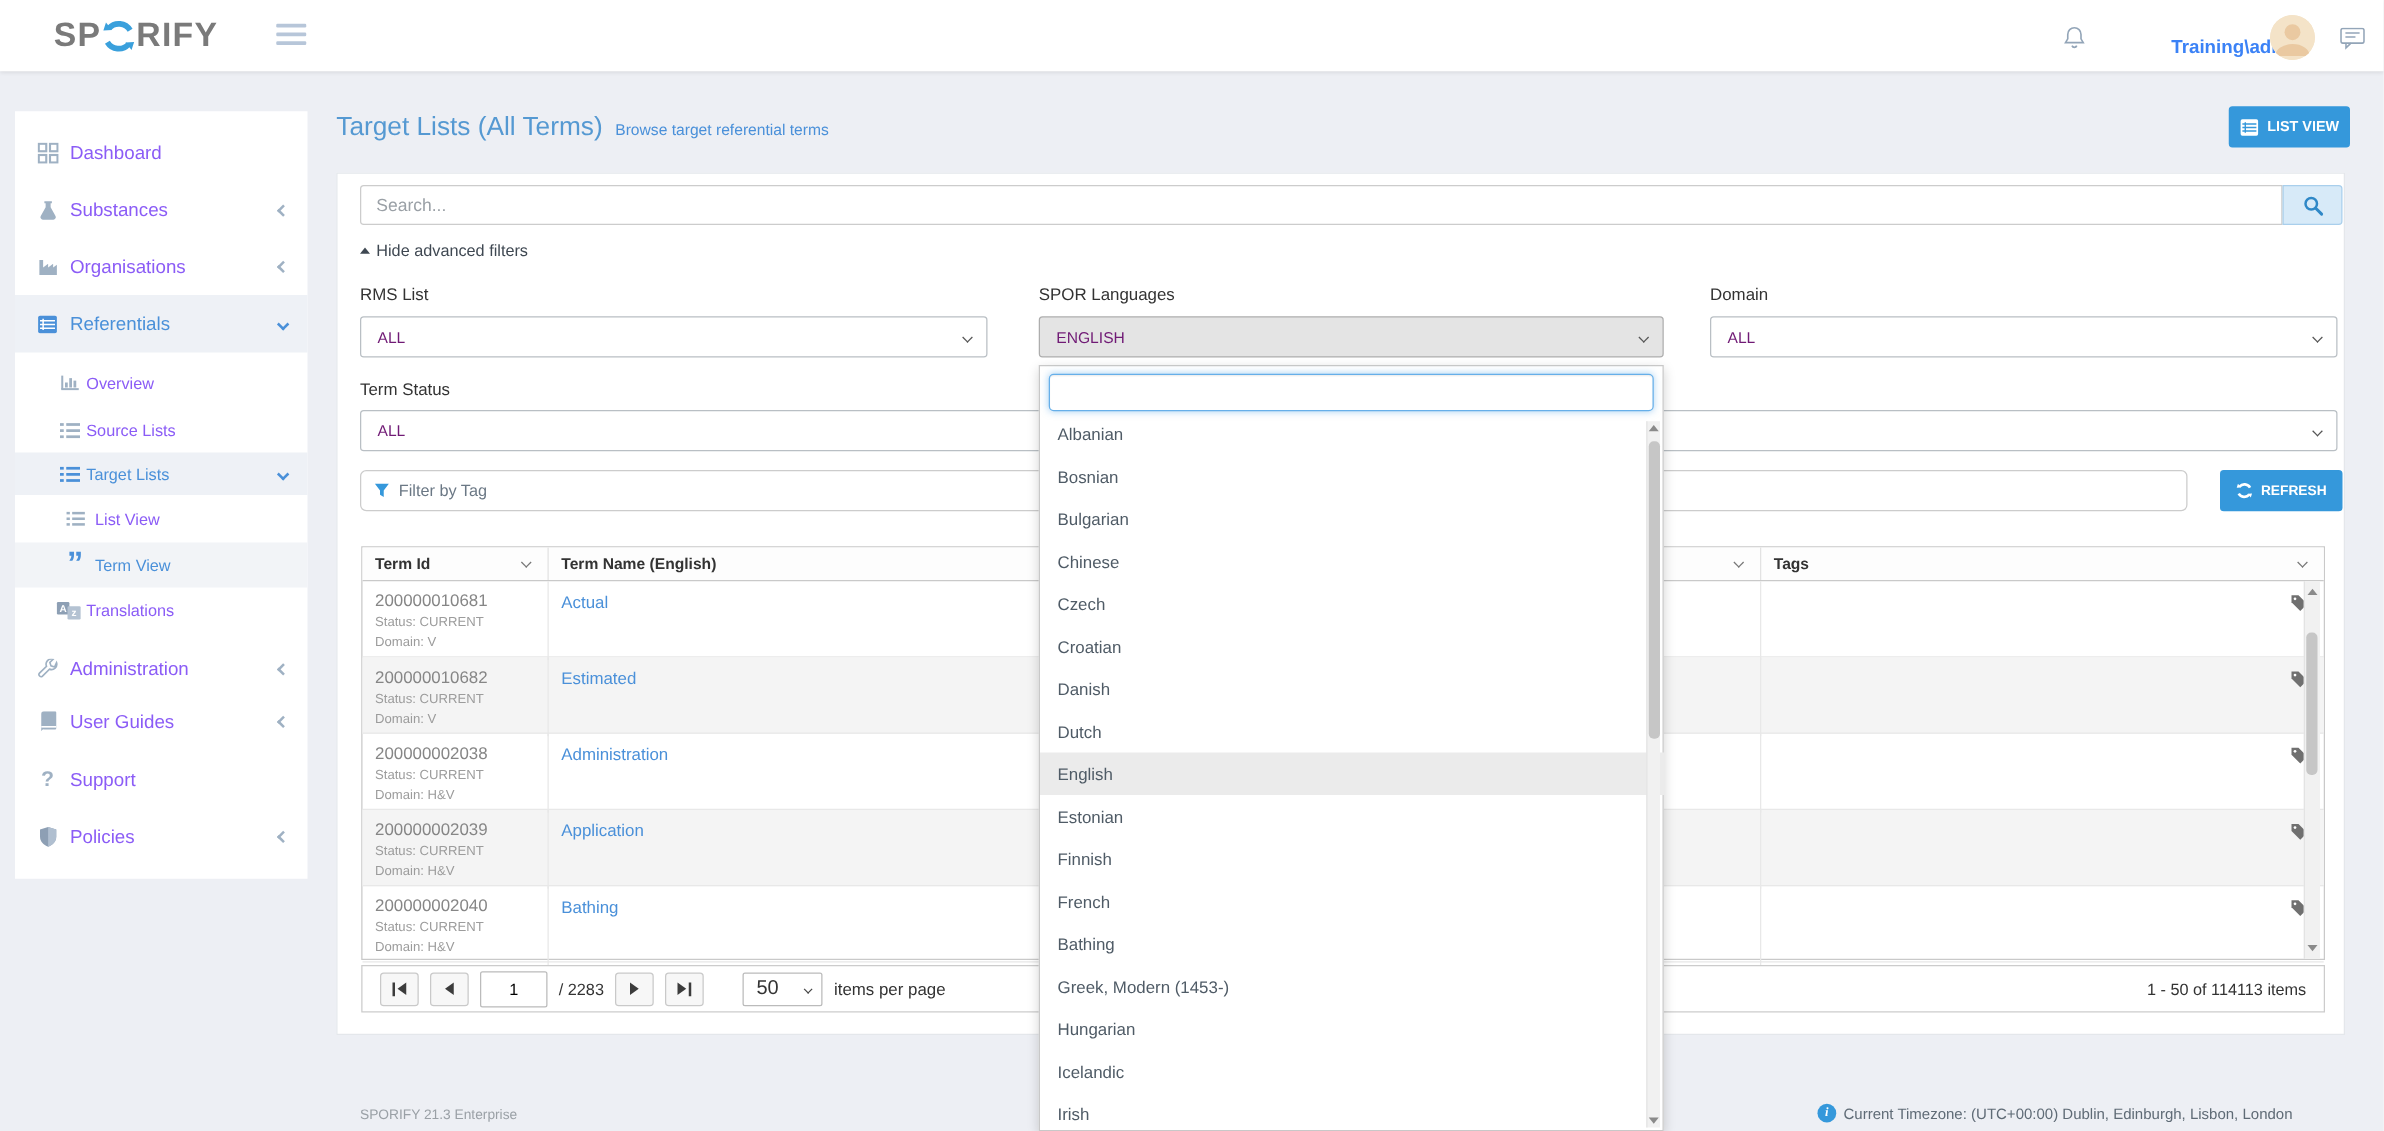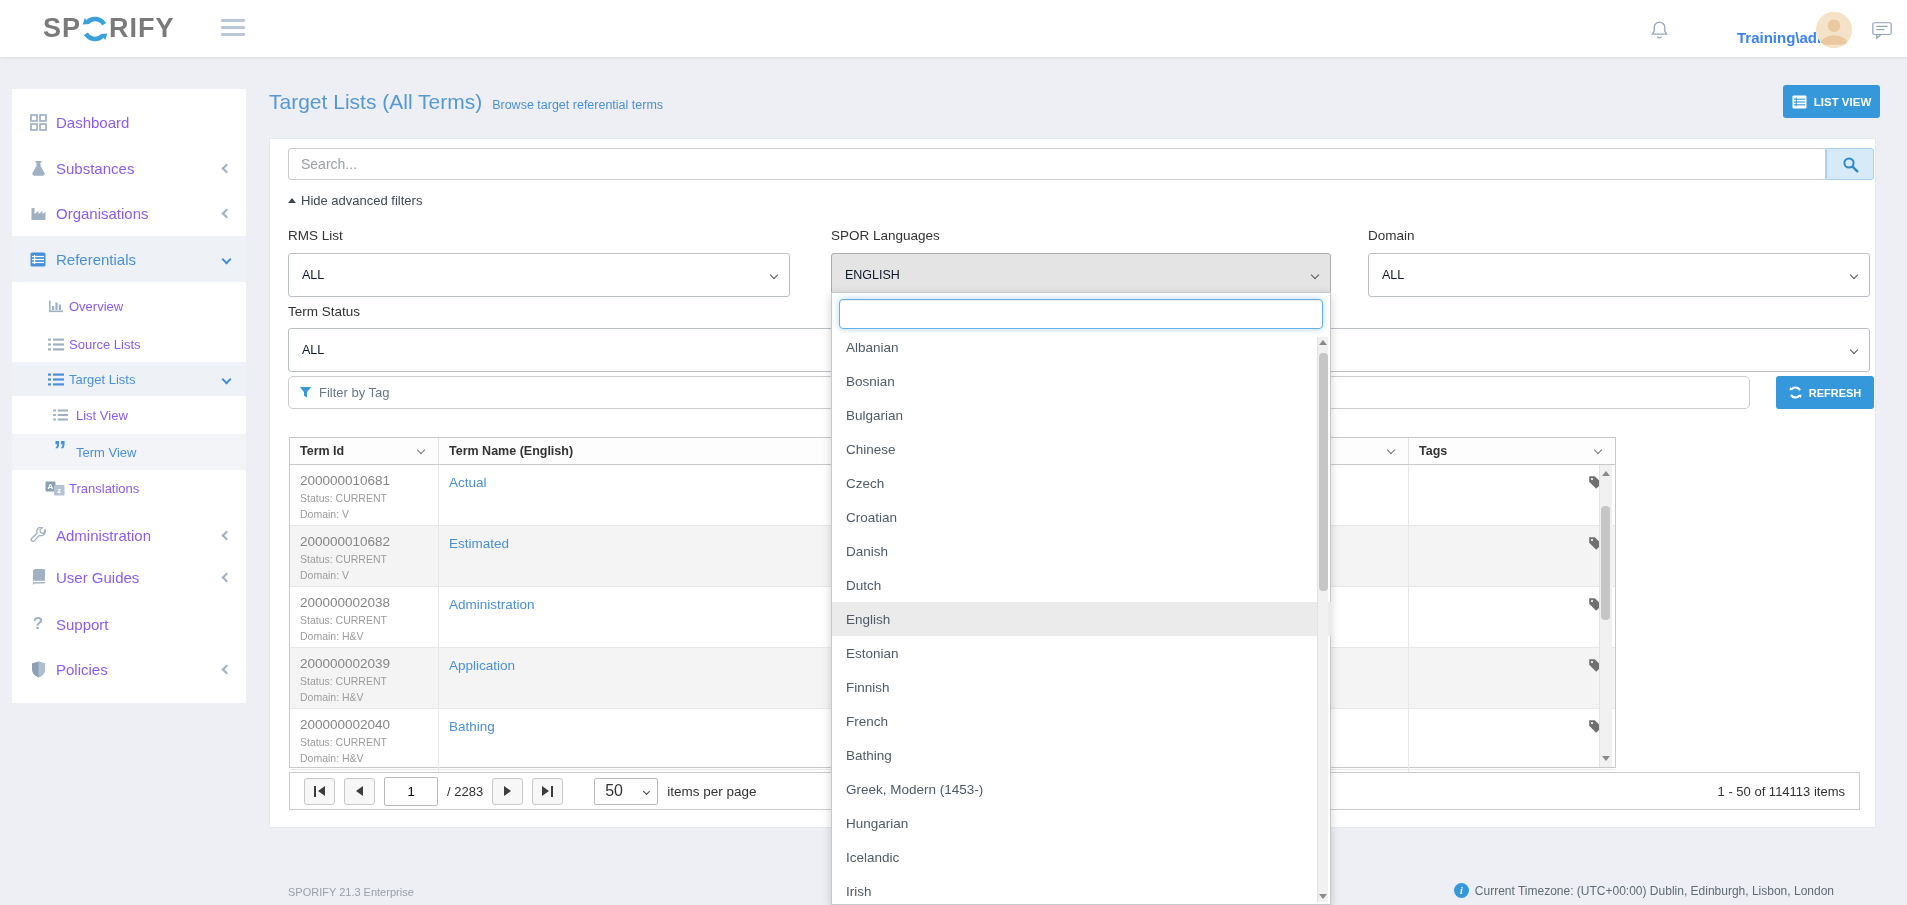--- a/index.html
+++ b/index.html
@@ -46,31 +46,31 @@
   .panel { position:absolute; left:269px; top:138px; width:1607px; height:690px; background:#fff; border:1px solid #e4e7eb; z-index:1; }
 
   .search-input { position:absolute; left:288px; top:148px; width:1538px; height:32px; border:1px solid #ccc; border-radius:3px 0 0 3px; padding:0 12px; font-size:14px; font-family:"Liberation Sans",sans-serif; color:#333; z-index:2; }
   .search-input::placeholder { color:#9aa0a6; }
   .search-btn { position:absolute; left:1826px; top:148px; width:48px; height:32px; background:#d7eaf8; border:1px solid #a9cfec; border-radius:0 3px 3px 0; display:flex; align-items:center; justify-content:center; cursor:pointer; z-index:2; }
 
   .hide-adv { position:absolute; left:288px; top:193px; font-size:13px; color:#3f4852; display:flex; align-items:center; gap:5px; cursor:pointer; z-index:2; }
   .caret-up { width:0; height:0; border-left:4px solid transparent; border-right:4px solid transparent; border-bottom:5px solid #3f4852; }
 
   .flt-label { position:absolute; font-size:13.5px; color:#333; z-index:2; }
-  .sel { position:absolute; height:44px; background:#fff; border:1px solid #b9bfc4; border-radius:3px; display:flex; align-items:center; padding:0 26px 0 13px; font-size:12.5px; color:#0f172a; cursor:pointer; z-index:2; }
+  .sel { position:absolute; height:33px; background:#fff; border:1px solid #b9bfc4; border-radius:3px; display:flex; align-items:center; padding:0 26px 0 13px; font-size:12.5px; color:#701a75; cursor:pointer; z-index:2; }
   .sel .chev { position:absolute; right:12px; width:6px; height:6px; border-color:#555; border-width:1.6px; }
   .sel.open { background:#e4e4e4; border-color:#adadad; }
 
   .tag-input-wrap { position:absolute; left:288px; top:376px; width:1462px; height:33px; border:1px solid #ccc; border-radius:5px; display:flex; align-items:center; padding:0 10px; gap:7px; z-index:2; background:#fff; }
   .tag-input { border:none; outline:none; flex:1; font-size:13px; font-family:"Liberation Sans",sans-serif; color:#333; }
   .tag-input::placeholder { color:#6b7885; }
   .refresh-btn { position:absolute; left:1776px; top:376px; width:98px; height:33px; font-size:11px; z-index:2; }
 
   
-  .tbl { position:absolute; left:289px; top:437px; width:1327px; height:331px; border:1px solid #c9c9c9; background:#fff; z-index:2; }
+  .tbl { position:absolute; left:289px; top:437px; width:1571px; height:331px; border:1px solid #c9c9c9; background:#fff; z-index:2; }
   .tbl-hdr { display:grid; grid-template-columns:149px 970px 1fr; height:27px; border-bottom:1px solid #c9c9c9; background:#fdfdfd; }
   .tbl-hdr .hcell { position:relative; display:flex; align-items:center; padding:0 10px; font-size:12.5px; font-weight:bold; color:#333; border-right:1px solid #e2e2e2; cursor:pointer; }
   .hcell .sort-chev { position:absolute; right:14px; width:6px; height:6px; border-right:1.5px solid #777; border-bottom:1.5px solid #777; transform:rotate(45deg); margin-top:-3px; }
   .trow { display:grid; grid-template-columns:149px 970px 1fr; height:61px; border-bottom:1px solid #e8e8e8; }
   .trow.alt { background:#f4f4f4; }
   .tcell { position:relative; padding:8px 10px; border-right:1px solid #e8e8e8; }
   .tcell:last-child, .hcell:last-child { border-right:none; }
   .tid { font-size:13.5px; color:#868686; }
   .tmeta { font-size:10.5px; color:#9c9c9c; margin-top:4px; }
   .tname { font-size:13.5px; color:#4a90d9; text-decoration:none; cursor:pointer; }

